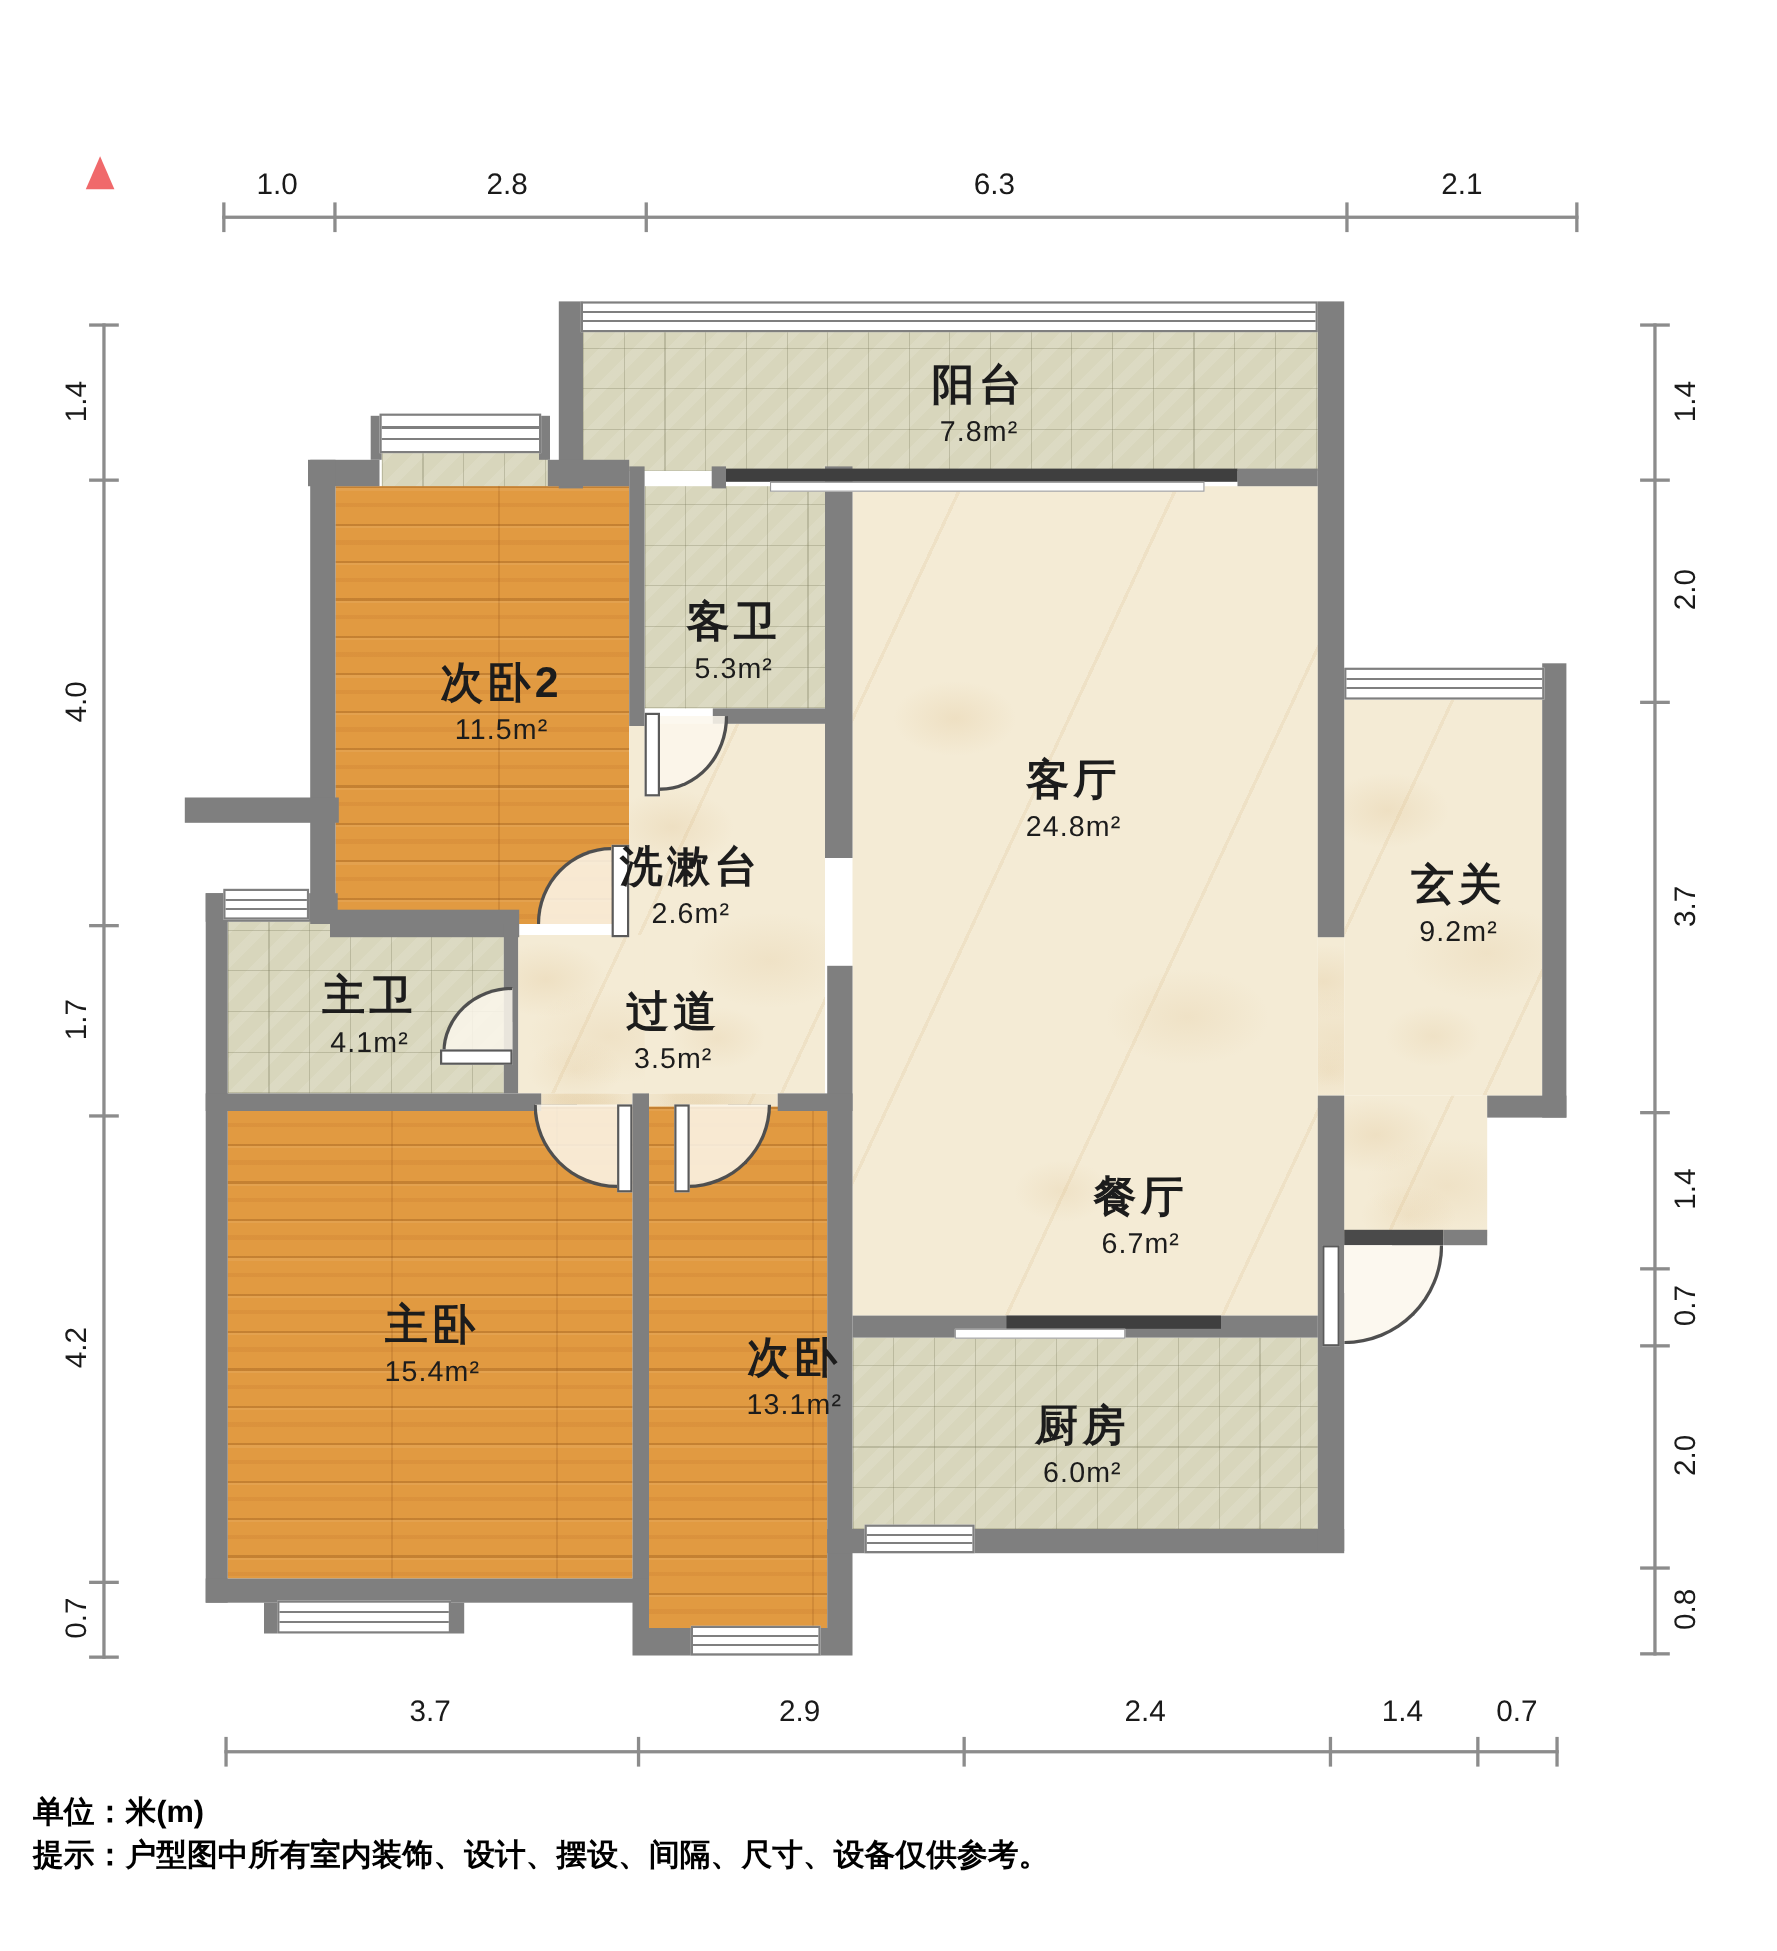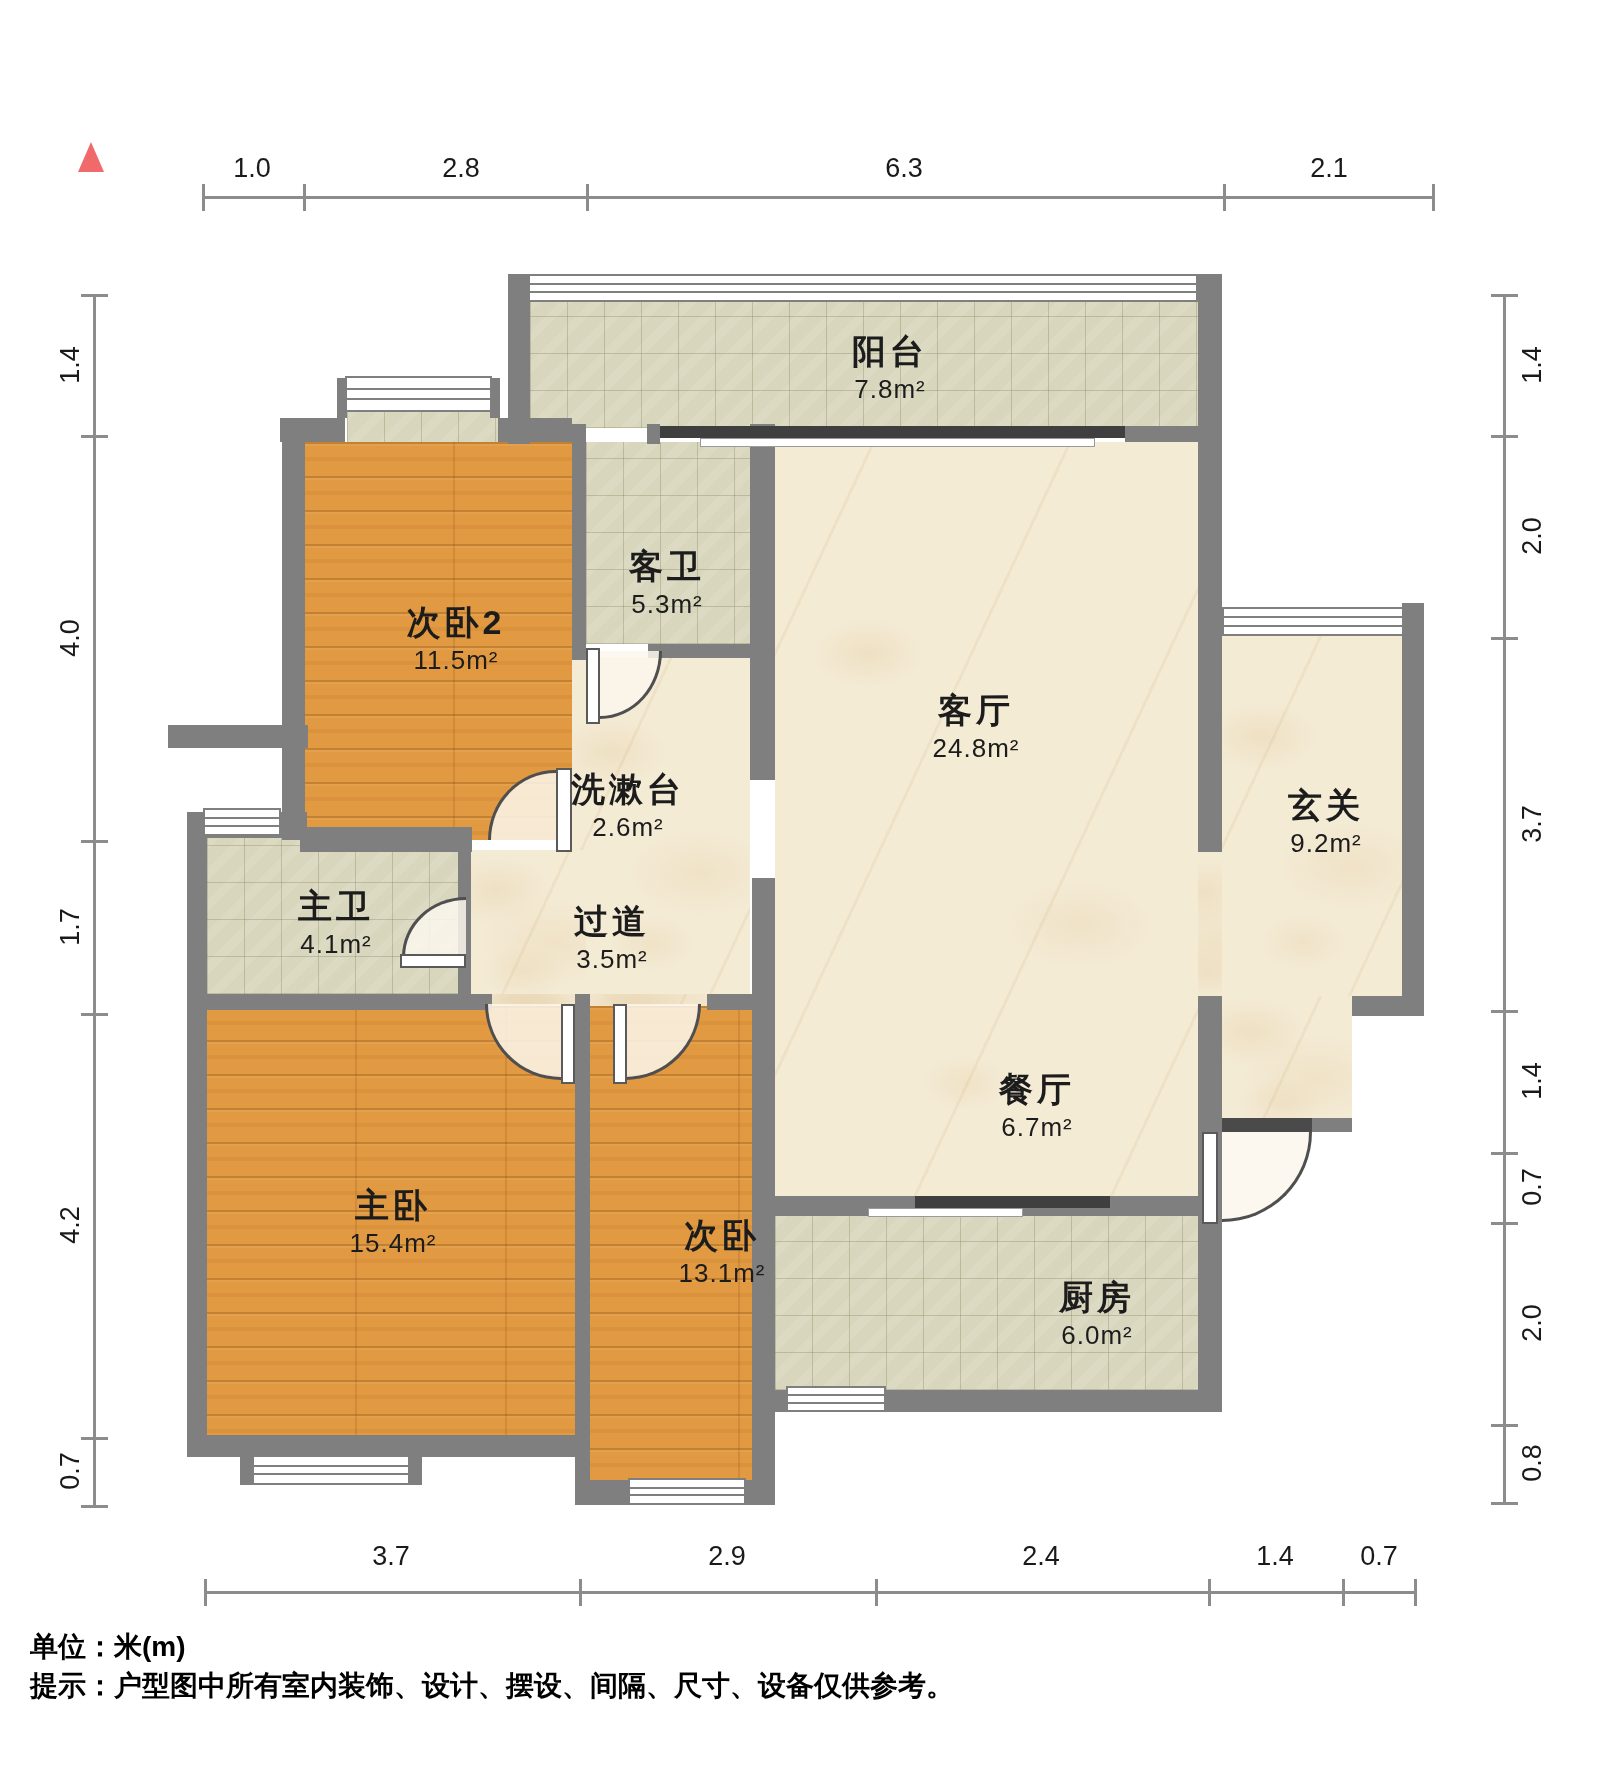--- a/index.html
+++ b/index.html
@@ -40,21 +40,21 @@
   .leaf{position:absolute;background:#fff;border:2px solid #5a5a5a;box-sizing:border-box;}
   .slide{position:absolute;background:var(--slide);}
   .slide.lite{background:#fff;border:1px solid #9a9a9a;box-sizing:border-box;}
   
   .dline{position:absolute;background:var(--dim);}
   .tick{position:absolute;background:var(--dim);}
   .dim{position:absolute;font-size:27px;color:#1a1a1a;transform:translate(-50%,-50%);white-space:nowrap;}
   .dim.v{transform:translate(-50%,-50%) rotate(-90deg);}
   
   .rlabel{position:absolute;transform:translate(-50%,-50%);text-align:center;line-height:1.2;}
-  .rname{font-size:34px;font-weight:bold;letter-spacing:4px;}
+  .rname{font-size:39px;font-weight:bold;letter-spacing:4px;}
   .rarea{font-size:26px;margin-top:2px;letter-spacing:1px;}
   
   .compass{position:absolute;width:0;height:0;border-left:13px solid rgba(0,0,0,0);
            border-right:13px solid rgba(0,0,0,0);border-bottom:30px solid var(--compass);}
   
   .footer{position:absolute;left:30px;top:1628px;font-size:28px;font-weight:bold;color:#000;line-height:1.38;}
 </style>
 </head>
 <body>
 
@@ -175,21 +175,21 @@
     <div class="rarea">6.7m²</div>
   </div>
   <div class="rlabel" style="left:393px;top:1222px">
     <div class="rname">主卧</div>
     <div class="rarea">15.4m²</div>
   </div>
   <div class="rlabel" style="left:722px;top:1252px">
     <div class="rname">次卧</div>
     <div class="rarea">13.1m²</div>
   </div>
-  <div class="rlabel" style="left:1097px;top:1314px">
+  <div class="rlabel" style="left:984px;top:1314px">
     <div class="rname">厨房</div>
     <div class="rarea">6.0m²</div>
   </div>
 
   <div class="dline" style="left:202px;top:196px;width:1233px;height:3px"></div>
   <div class="tick" style="left:202px;top:184px;width:3px;height:27px"></div>
   <div class="tick" style="left:303px;top:184px;width:3px;height:27px"></div>
   <div class="tick" style="left:586px;top:184px;width:3px;height:27px"></div>
   <div class="tick" style="left:1223px;top:184px;width:3px;height:27px"></div>
   <div class="tick" style="left:1432px;top:184px;width:3px;height:27px"></div>

